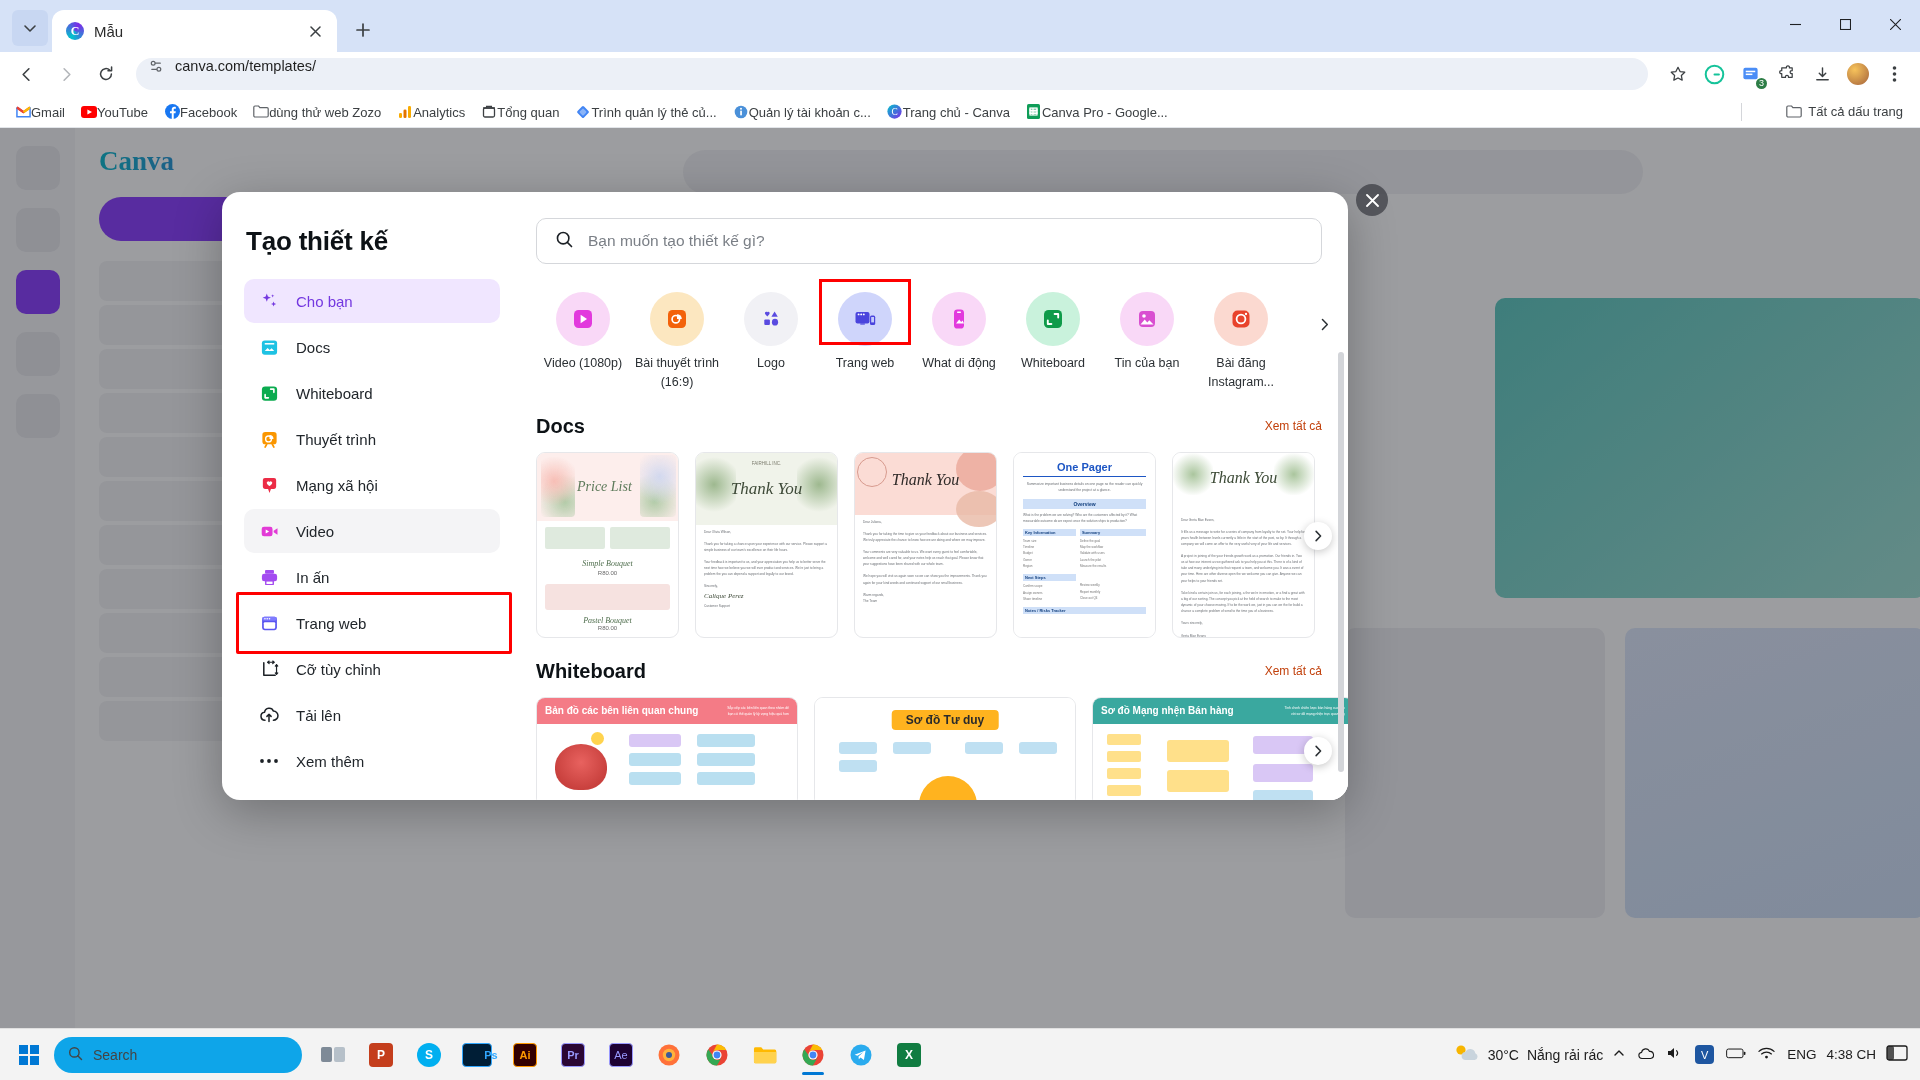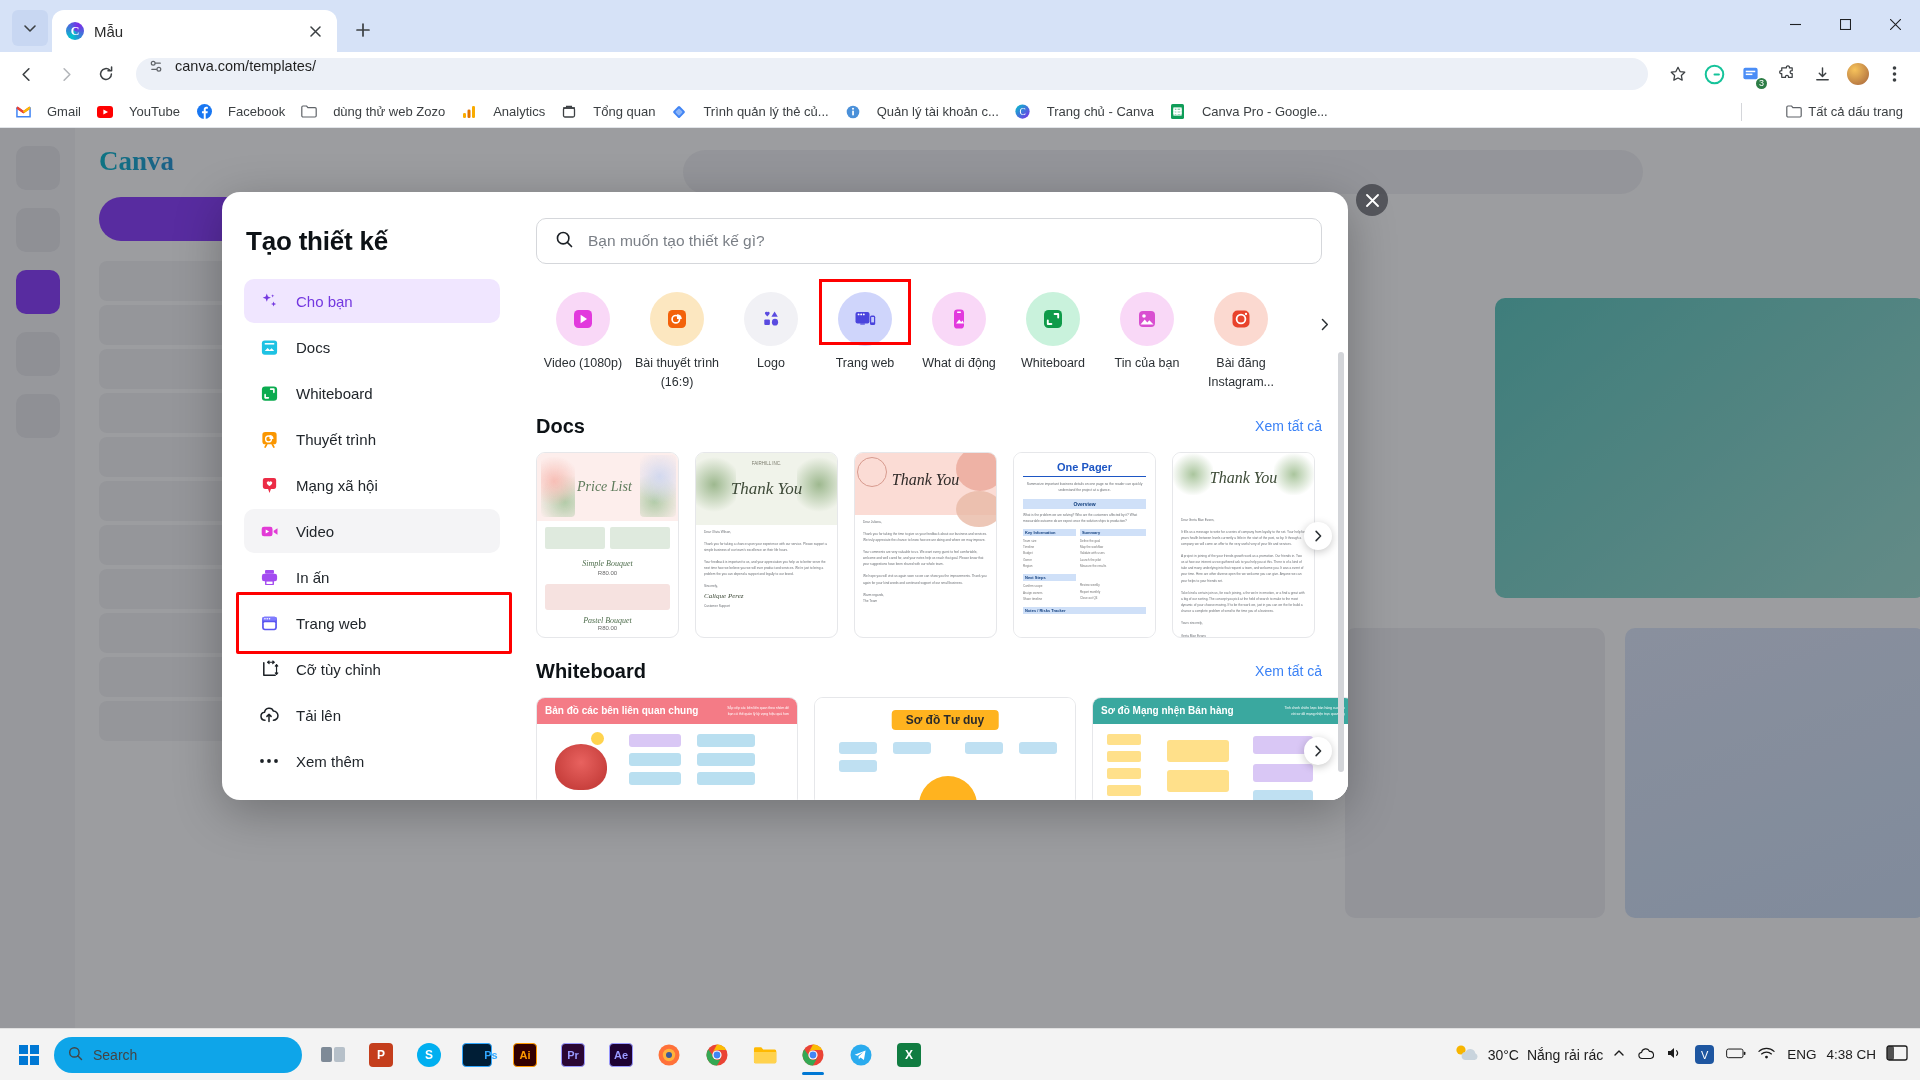--- a/index.html
+++ b/index.html
@@ -57,21 +57,21 @@
   .ext-badge .cnt { position:absolute; right:-1px; bottom:1px; background:#2d7d46; color:#fff;
      font-size:9px; border-radius:8px; padding:0 3px; line-height:11px;}
   .avatar-btn { width:26px;height:26px;border-radius:50%;
      background: radial-gradient(circle at 35% 30%, #f7c35b, #a4623a); border:2px solid #fff;}
 
   .bookmarks {
     height: 32px; background:#fff; display:flex; align-items:center; gap: 2px;
     padding: 0 8px; font-size: 13px; color:#3c4043; border-bottom: 1px solid #e2e5e9;
     position: relative;
   }
-  .bm { display:flex; align-items:center; gap:16px; padding: 3px 7px; border-radius:5px; white-space:nowrap;}
+  .bm { display:flex; align-items:flex-end; gap:0; padding: 3px 7px; border-radius:5px; white-space:nowrap;}
   .bm-ic { width:16px;height:16px;display:flex;align-items:center;justify-content:center;font-size:12px;flex:none;}
   .bm-all { position:absolute; right: 10px; display:flex;align-items:center;gap:6px; padding:3px 7px;}
   .bm-sep { position:absolute; right: 178px; width:1px; height:18px; background:#d4d6da; }
 
   
   .page {
     position: absolute; left:0; top: 128px; width: 1920px; height: 900px;
     background: #fff; overflow: hidden;
   }
   .canva-bg { position:absolute; inset:0; filter: blur(0px); }
@@ -133,21 +133,21 @@
     content:""; position:absolute; left: 1px; right: 1px; top:-7px; bottom: 28px;
     border: 3px solid #ff0000; pointer-events:none;
   }
   .cat-next {
     position:absolute; right: -16px; top: 24px; width: 28px; height:28px; border-radius:50%;
     background:#fff; display:flex;align-items:center;justify-content:center; font-size:17px; color:#3b4045;
   }
 
   .sec-head { display:flex; align-items:center; justify-content:space-between; margin: 4px 0 14px; }
   .sec-title { font-size: 20px; font-weight:bold; color:#0d1216; }
-  .sec-all { font-size: 14px; color:#3b82f6; }
+  .sec-all { font-size: 12px; color:#c2410c; }
 
   .cards { display:flex; gap: 16px; position: relative; }
   .card { width: 143px; height: 186px; border-radius: 9px; border:1px solid #e6e7ea; overflow:hidden;
      background:#fff; flex:none; position:relative;}
   .cards-next { position:absolute; right:-10px; top: 70px; width:28px;height:28px;border-radius:50%;
      background:#fff; box-shadow:0 2px 8px rgba(0,0,0,.22); display:flex;align-items:center;justify-content:center;
      font-size:15px; color:#3b4045;}
 
   .wb-card { width: 262px; height: 110px; border-radius: 9px; border:1px solid #e6e7ea; overflow:hidden;
      background:#fff; flex:none; position:relative;}
@@ -893,21 +893,21 @@
     <div class="tb-app">
         <div class="sq" style="background:#001e36;border:1.5px solid #31a8ff;color:#31a8ff;width:24px;height:24px;font-size:11px;font-weight:bold;padding-left:28px;">Ps</div>
       </div>
     <div class="tb-app">
         <div class="sq" style="background:#330000;border:1.5px solid #ff9a00;color:#ff9a00;width:24px;height:24px;font-size:11px;font-weight:bold;">Ai</div>
       </div>
     <div class="tb-app">
         <div class="sq" style="background:#2a0634;border:1.5px solid #9999ff;color:#9999ff;width:24px;height:24px;font-size:11px;font-weight:bold;">Pr</div>
       </div>
     <div class="tb-app">
-        <div class="sq" style="background:#1d0133;border:1.5px solid #9999ff;color:#9999ff;width:24px;height:24px;font-size:11px;font-weight:bold;">Ae</div>
+        <div class="sq" style="background:#1d0133;border:1.5px solid #9999ff;color:#9999ff;width:24px;height:24px;font-size:11px;font-weight:normal;">Ae</div>
       </div>
     <div class="tb-app">
       <svg width="24" height="24" viewBox="0 0 24 24">
           <circle cx="12" cy="12" r="10.5" fill="#ff7139"></circle>
           <circle cx="12" cy="12" r="6.2" fill="#ffb33c"></circle>
           <circle cx="12" cy="12" r="3" fill="#3b5998"></circle>
         </svg>
     </div>
     <div class="tb-app">
       <svg width="24" height="24" viewBox="0 0 24 24">

